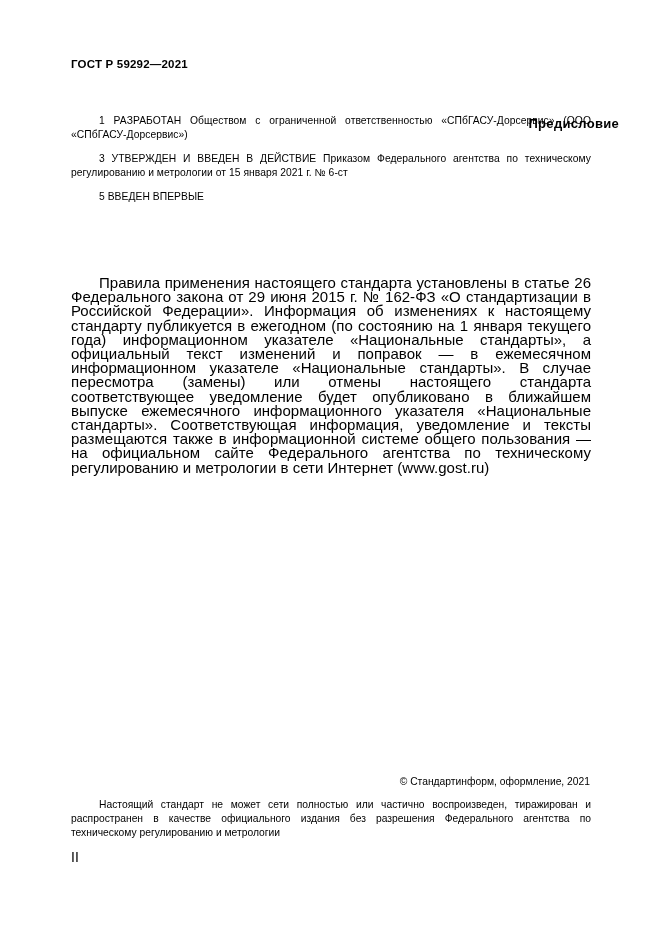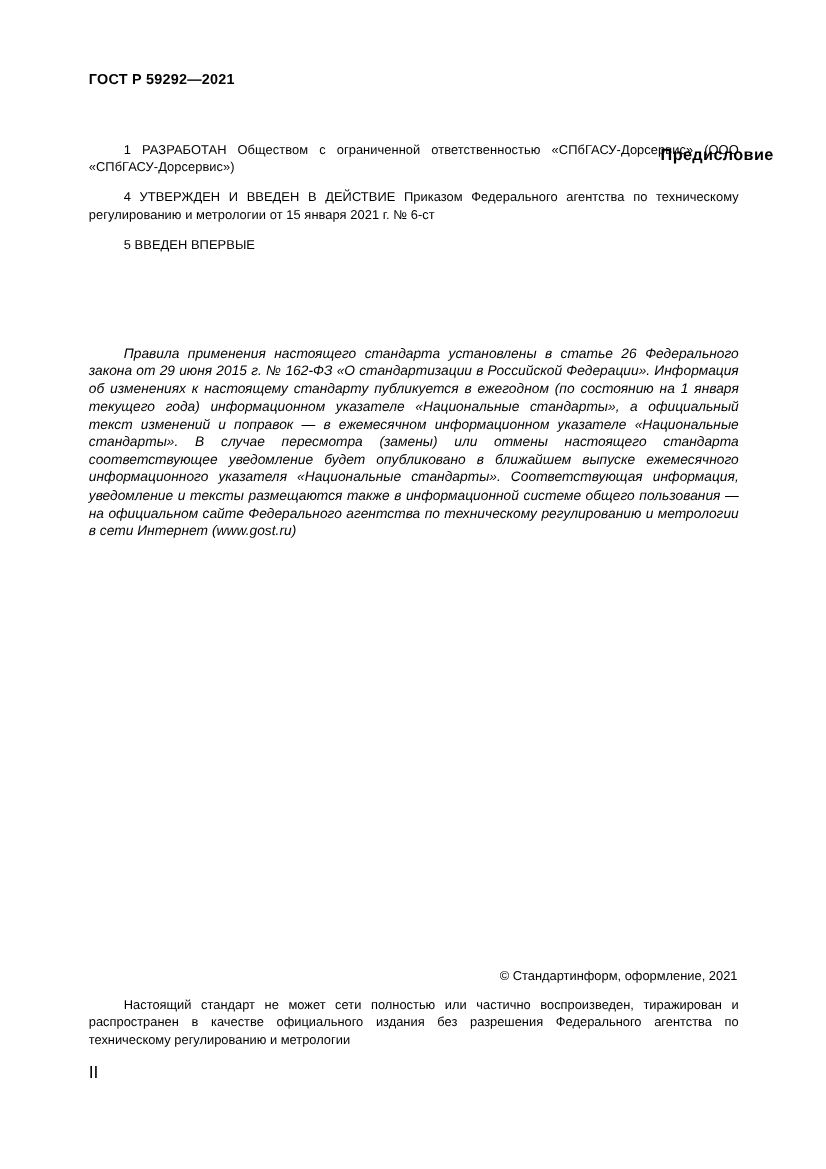--- a/index.html
+++ b/index.html
@@ -58,23 +58,22 @@
     letter-spacing: 0.05px;
   }
   p.clause + p.clause {
     margin-top: 11px;
   }
   .rules {
     position: absolute;
     left: 71px;
     top: 276px;
     width: 520px;
-    font-size: 11px;
+    font-size: 15px;
     line-height: 14.2px;
-    font-style: italic;
     text-align: justify;
     text-indent: 28px;
     letter-spacing: 0.02px;
   }
   .copyright {
     position: absolute;
     left: 0;
     top: 776px;
     width: 590px;
     text-align: right;
@@ -101,21 +100,21 @@
 <body>
 
 <div class="page">
 
   <div class="header-std">ГОСТ Р 59292—2021</div>
 
   <div class="doc-title">Предисловие</div>
 
   <div class="content">
     <p class="clause">1 РАЗРАБОТАН Обществом с ограниченной ответственностью «СПбГАСУ-Дорсервис» (ООО «СПбГАСУ-Дорсервис»)</p>
-    <p class="clause">4 УТВЕРЖДЕН И ВВЕДЕН В ДЕЙСТВИЕ Приказом Федерального агентства по техническому регулированию и метрологии от 15 января 2021 г. № 6-ст</p>
+    <p class="clause">3 УТВЕРЖДЕН И ВВЕДЕН В ДЕЙСТВИЕ Приказом Федерального агентства по техническому регулированию и метрологии от 15 января 2021 г. № 6-ст</p>
     <p class="clause">5 ВВЕДЕН ВПЕРВЫЕ</p>
   </div>
 
   <div class="rules">Правила применения настоящего стандарта установлены в статье 26 Федерального закона от 29 июня 2015 г. № 162-ФЗ «О стандартизации в Российской Федерации». Информация об изменениях к настоящему стандарту публикуется в ежегодном (по состоянию на 1 января текущего года) информационном указателе «Национальные стандарты», а официальный текст изменений и поправок — в ежемесячном информационном указателе «Национальные стандарты». В случае пересмотра (замены) или отмены настоящего стандарта соответствующее уведомление будет опубликовано в ближайшем выпуске ежемесячного информационного указателя «Национальные стандарты». Соответствующая информация, уведомление и тексты размещаются также в информационной системе общего пользования — на официальном сайте Федерального агентства по техническому регулированию и метрологии в сети Интернет (www.gost.ru)</div>
 
   <div class="copyright">© Стандартинформ, оформление, 2021</div>
 
   <div class="notice">Настоящий стандарт не может сети полностью или частично воспроизведен, тиражирован и распространен в качестве официального издания без разрешения Федерального агентства по техническому регулированию и метрологии</div>
 
   <div class="page-number">II</div>

